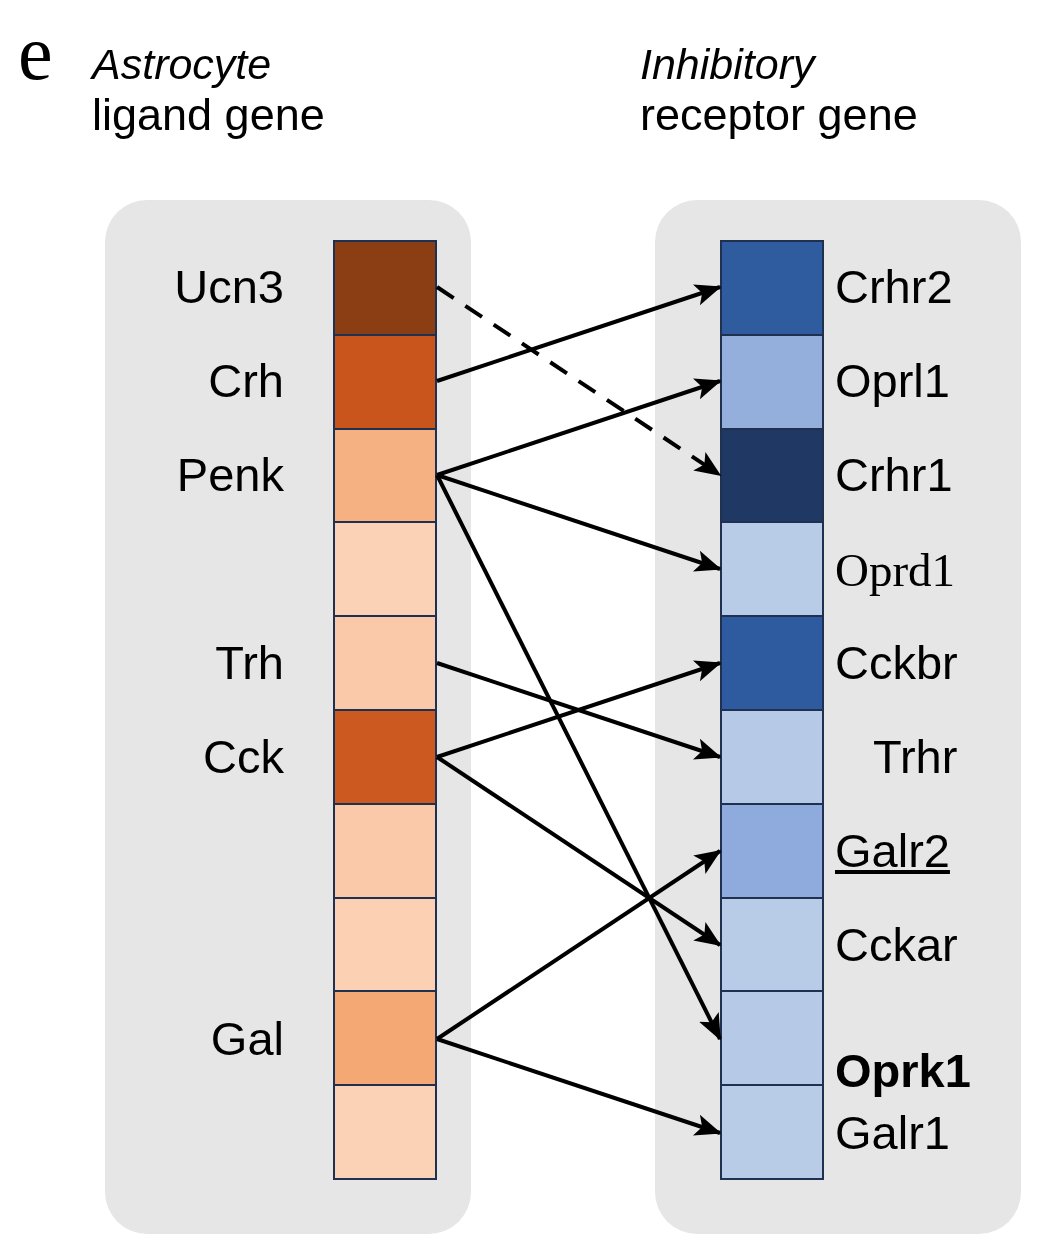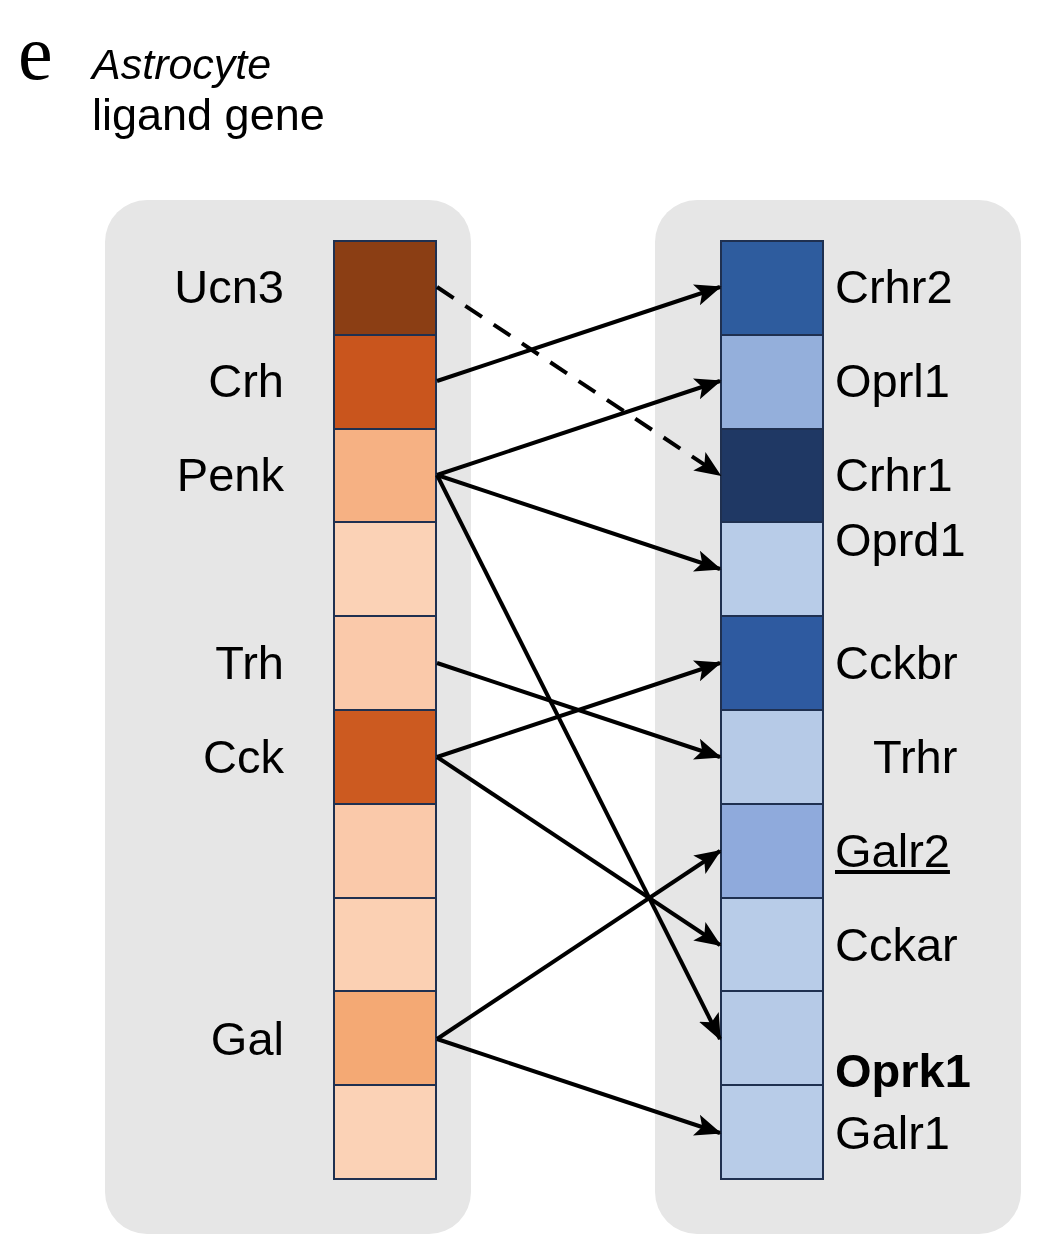--- a/index.html
+++ b/index.html
@@ -111,20 +111,24 @@
 
 <div id="figure">
 
   <div id="panel-letter">e</div>
 
   <div id="header-left" class="col-header">
     <span class="cell-type">Astrocyte</span>
     <span class="gene-kind">ligand gene</span>
   </div>
 
+  <div id="header-right" class="col-header">
+    <span class="cell-type">Inhibitory</span>
+    <span class="gene-kind">receptor gene</span>
+  </div>
 
   <div id="panel-left" class="group-panel"></div>
   <div id="panel-right" class="group-panel"></div>
 
   <div id="heat-col-left" class="heat-col">
       <div class="heat-cell" style="background: rgb(139, 62, 20);"></div>
       <div class="heat-cell" style="background: rgb(201, 85, 29);"></div>
       <div class="heat-cell" style="background: rgb(246, 177, 131);"></div>
       <div class="heat-cell" style="background: rgb(251, 210, 182);"></div>
       <div class="heat-cell" style="background: rgb(250, 201, 170);"></div>
@@ -152,21 +156,21 @@
       <div class="row-label left" style="top: 334px;">Crh</div>
       <div class="row-label left" style="top: 428px;">Penk</div>
       <div class="row-label left" style="top: 616px;">Trh</div>
       <div class="row-label left" style="top: 710px;">Cck</div>
       <div class="row-label left" style="top: 992px;">Gal</div>
     </div>
   <div id="label-layer-right">
       <div class="row-label right" style="top: 240px;">Crhr2</div>
       <div class="row-label right" style="top: 334px;">Oprl1</div>
       <div class="row-label right" style="top: 428px;">Crhr1</div>
-      <div class="row-label right" style="top: 493px;">Oprd1</div>
+      <div class="row-label right" style="top: 523px; font-family: Liberation Serif, serif;">Oprd1</div>
       <div class="row-label right" style="top: 616px;">Cckbr</div>
       <div class="row-label right" style="top: 710px; margin-left: 38px;">Trhr</div>
       <div class="row-label right" style="top: 804px; text-decoration: underline;">Galr2</div>
       <div class="row-label right" style="top: 898px;">Cckar</div>
       <div class="row-label right" style="top: 1024px; font-weight: bold;">Oprk1</div>
       <div class="row-label right" style="top: 1086px;">Galr1</div>
     </div>
 
   <svg id="arrow-layer" viewBox="0 0 1048 1248">
     <defs>

